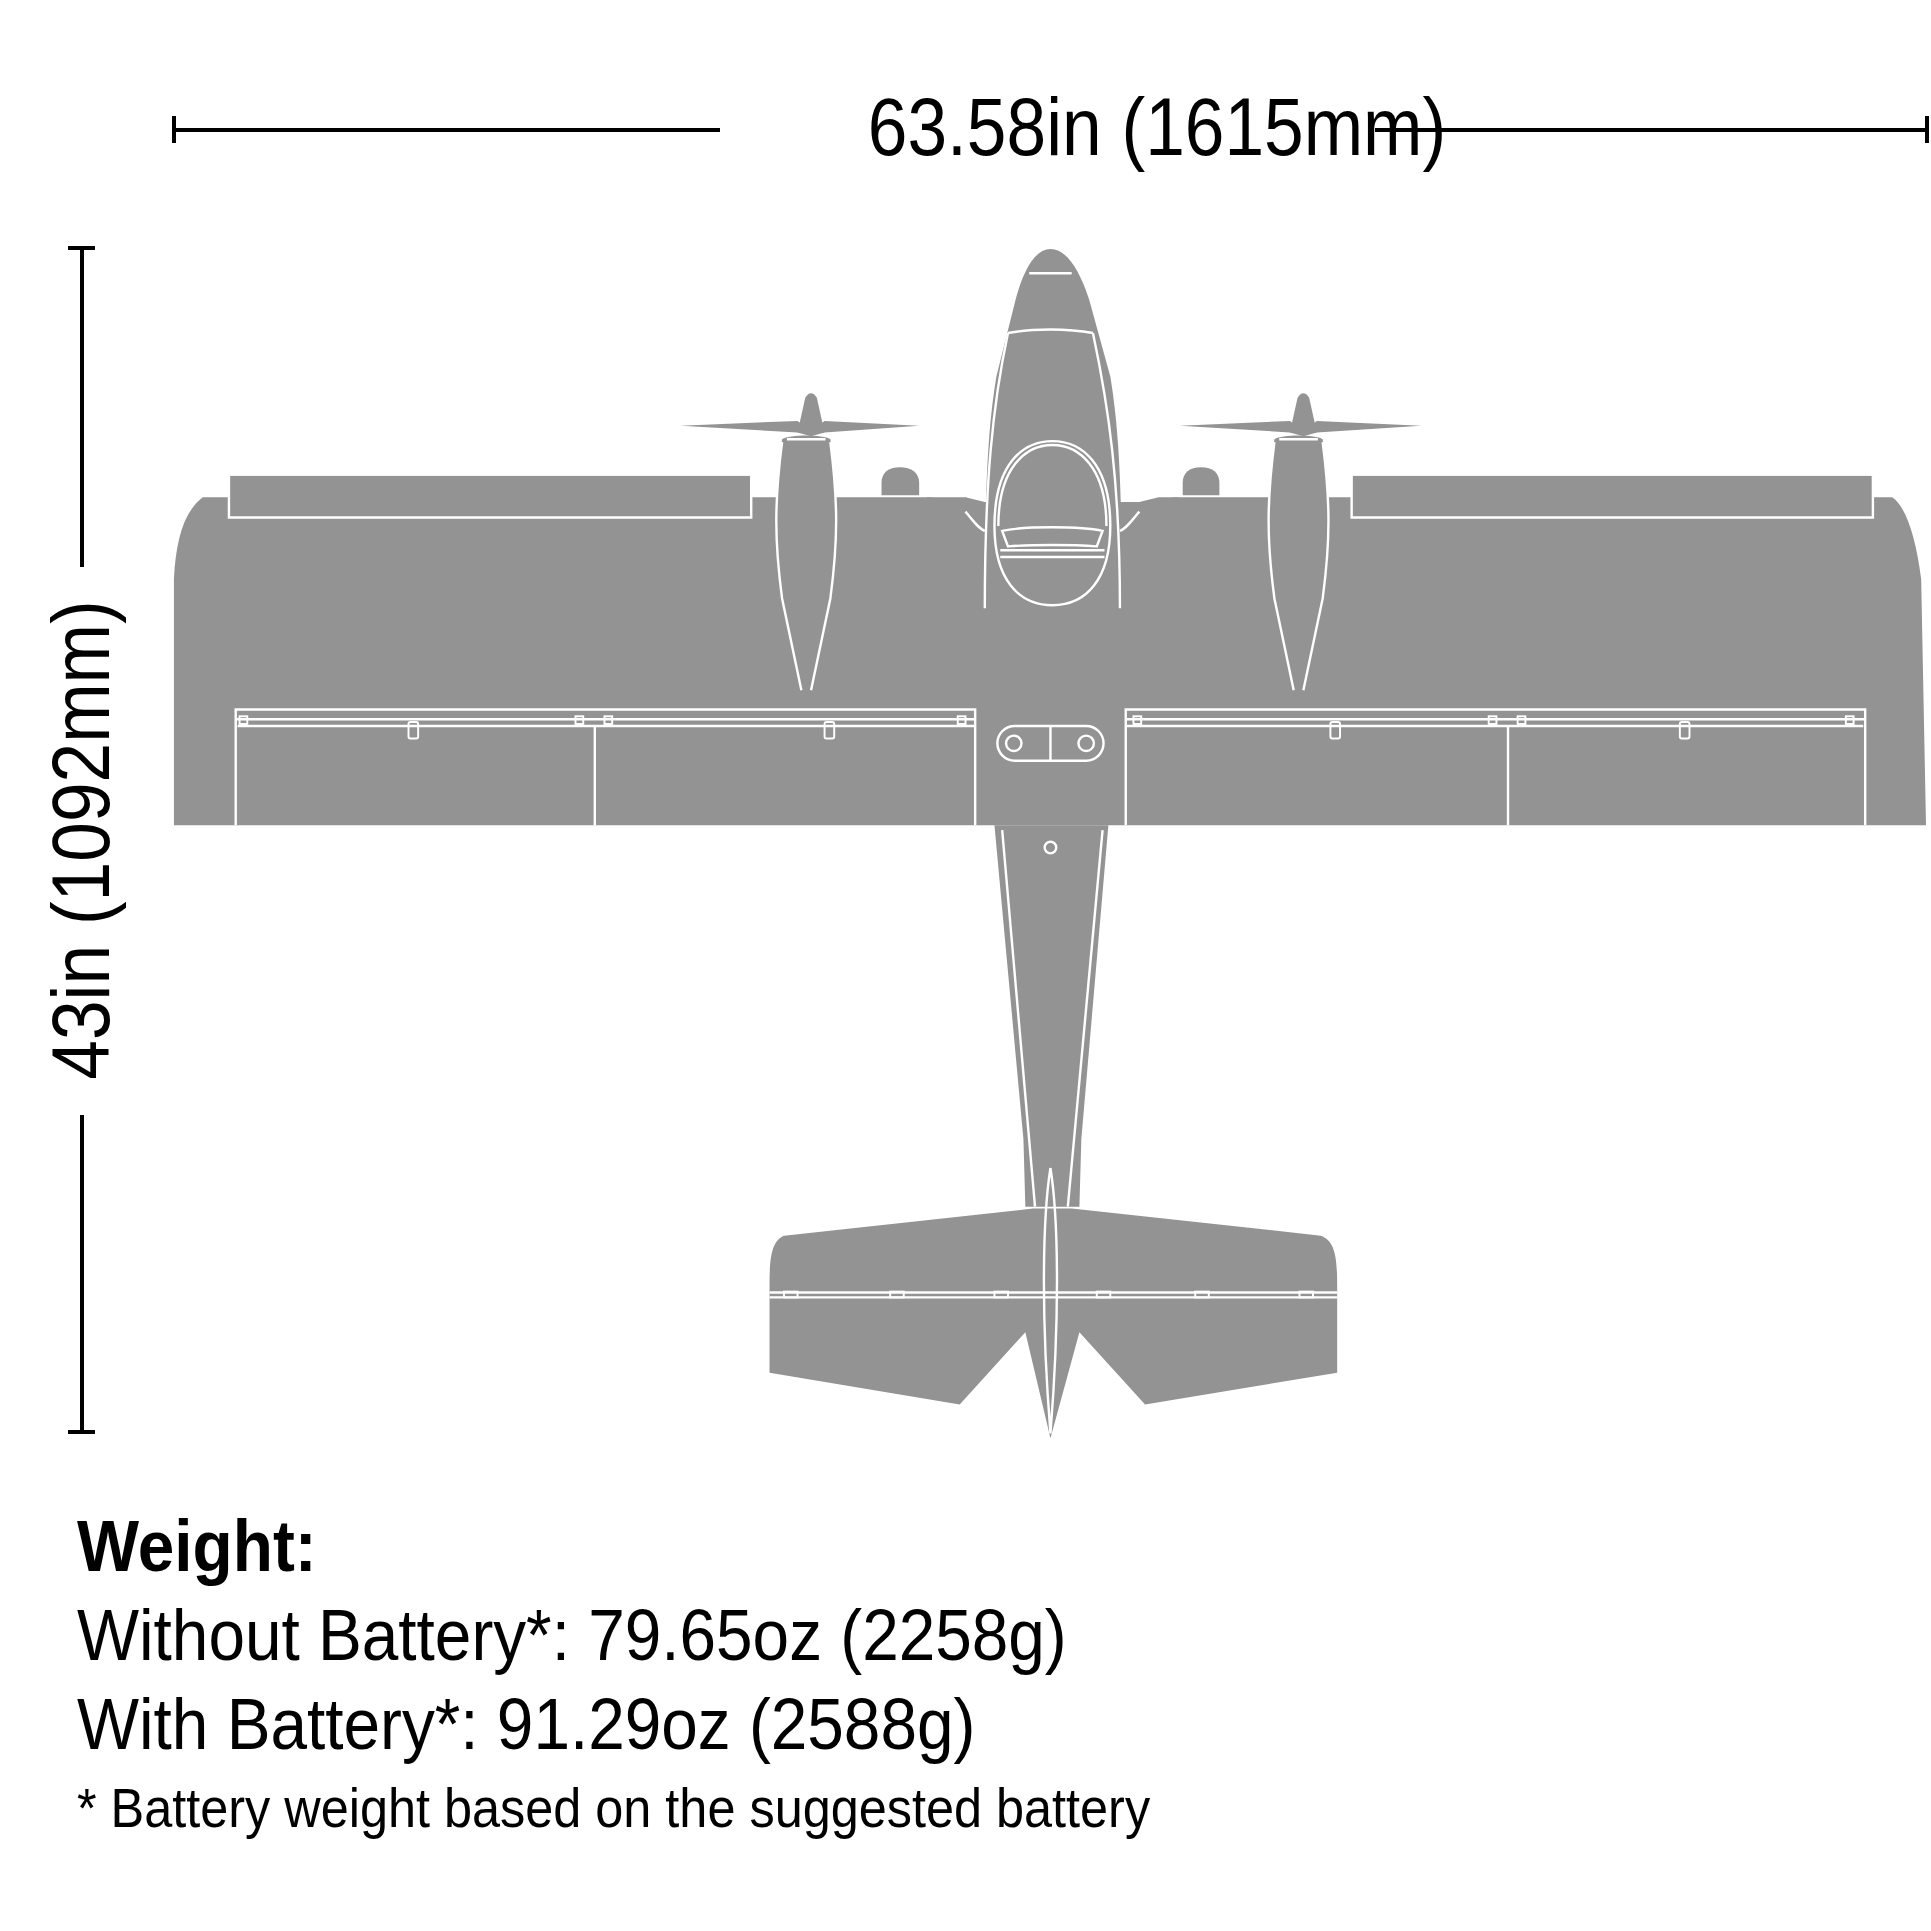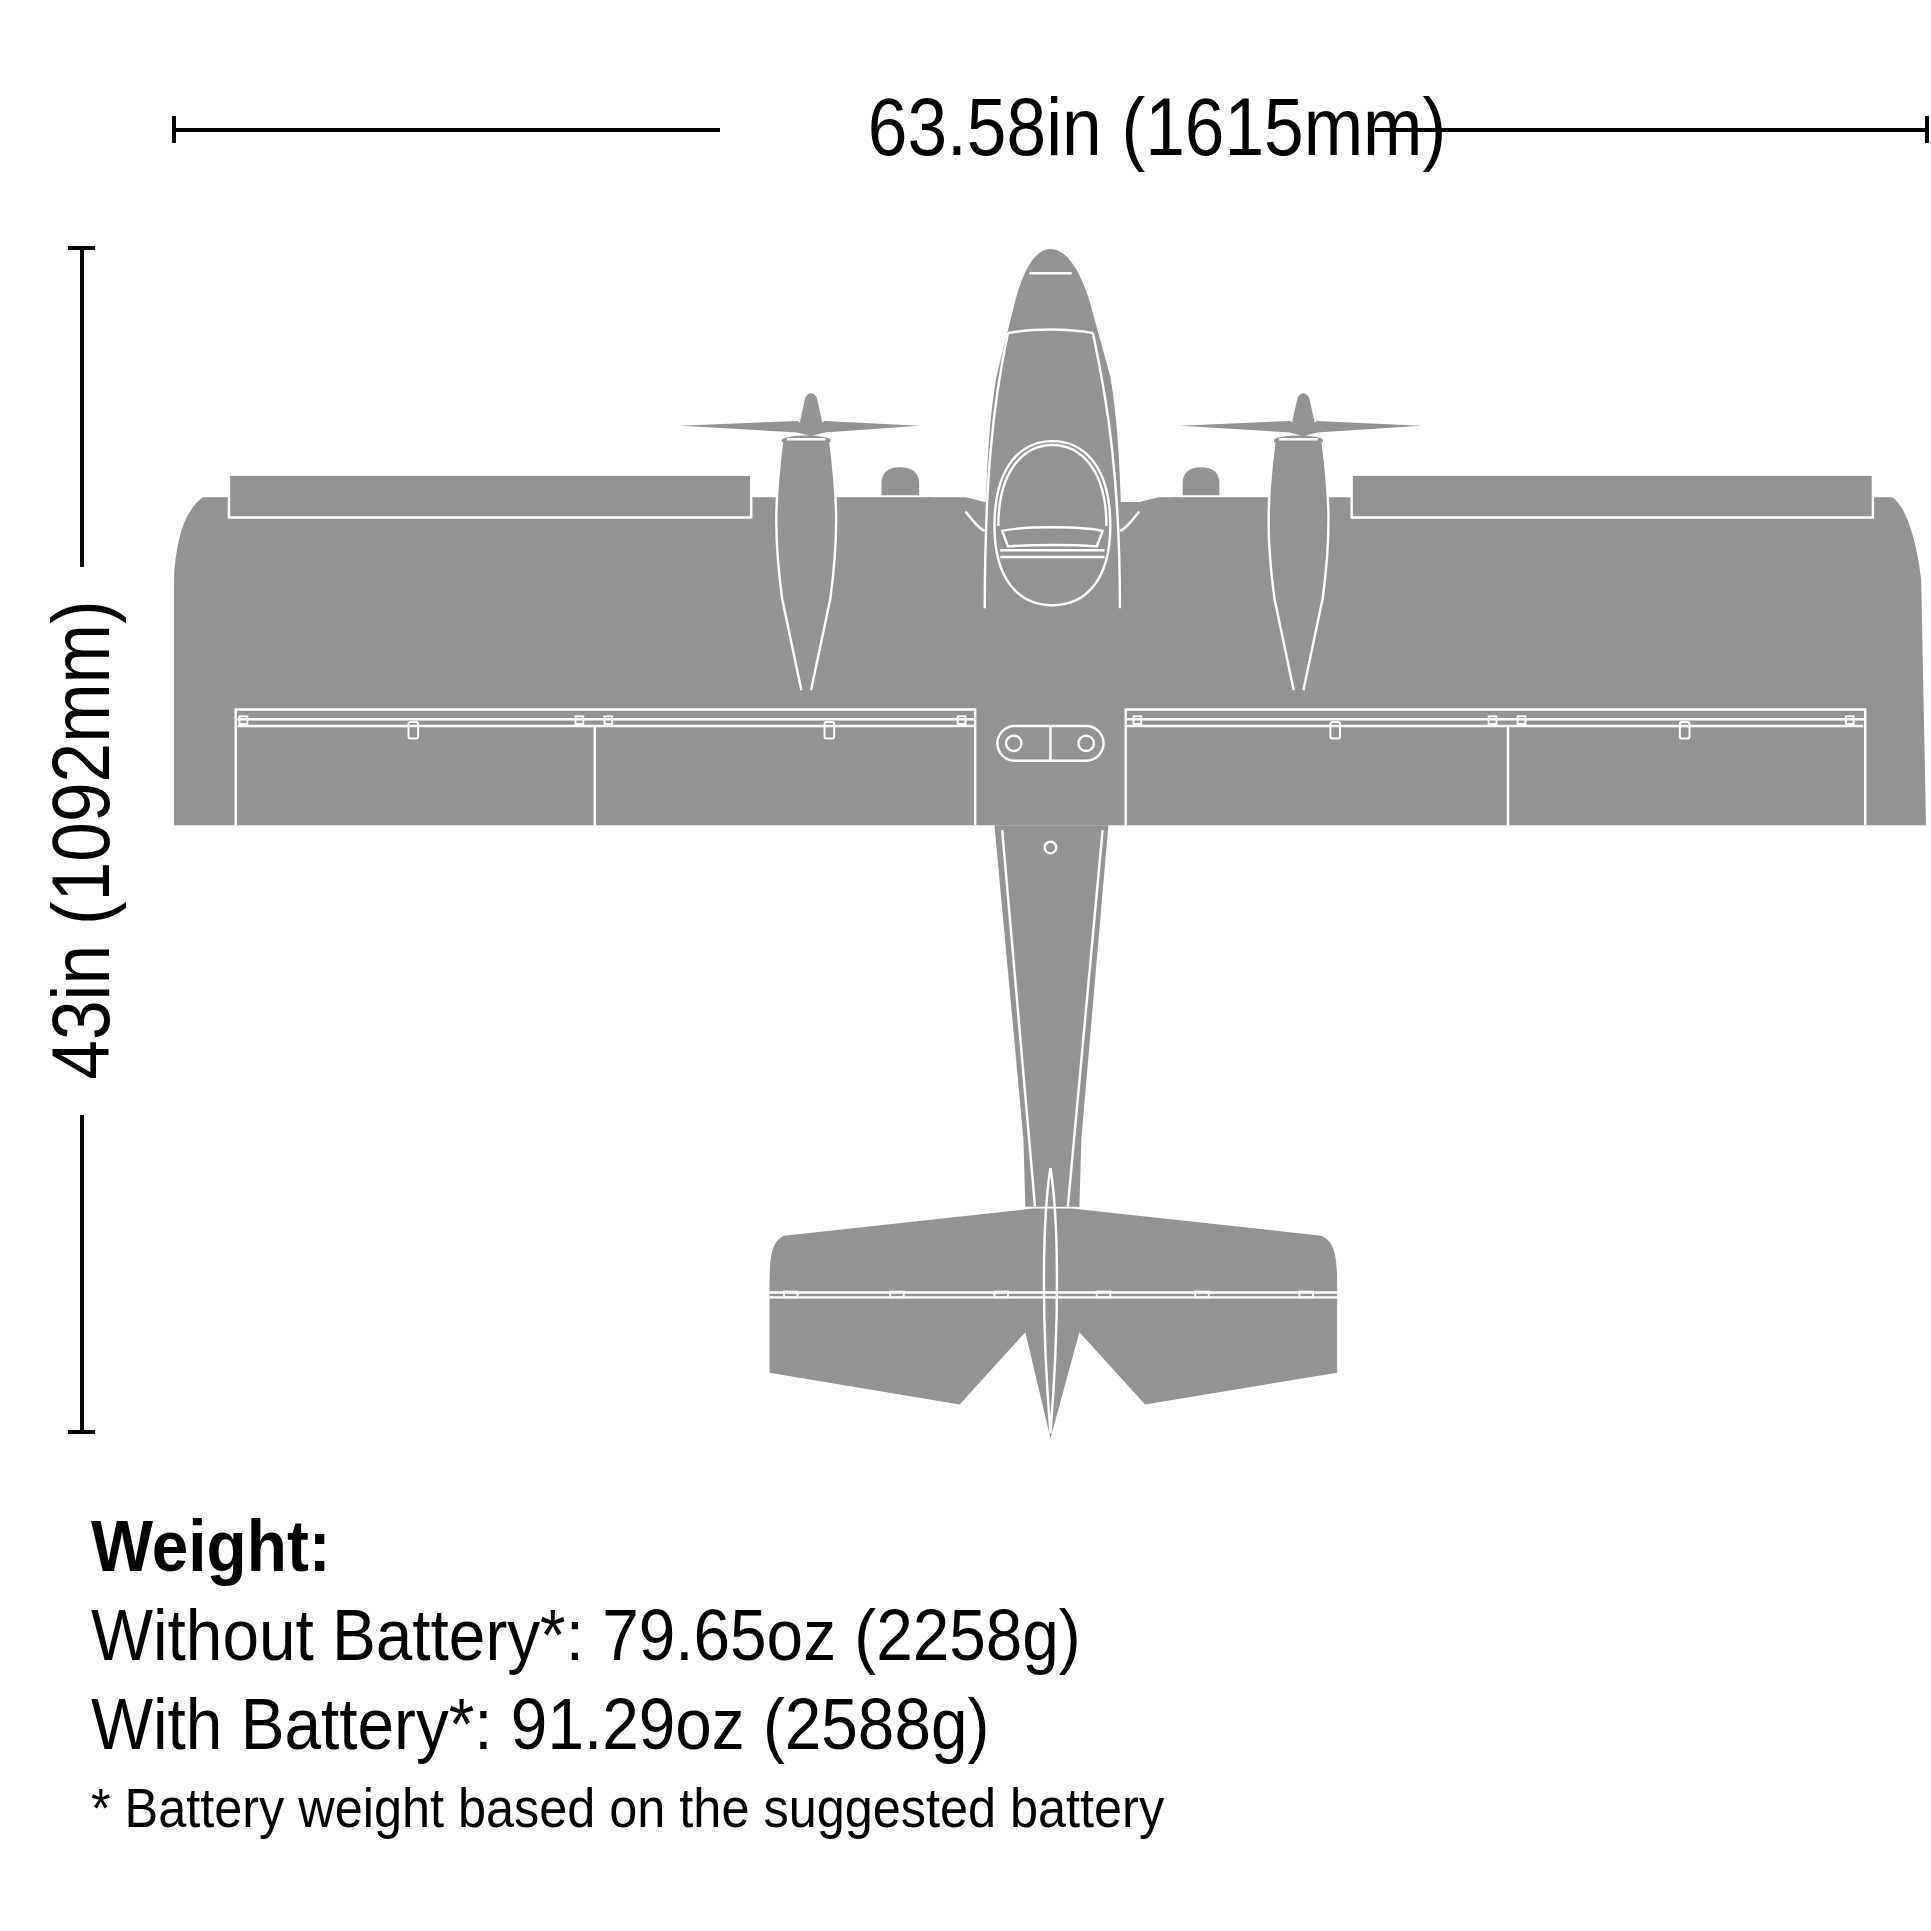--- a/index.html
+++ b/index.html
@@ -6,21 +6,21 @@
   body { width:1931px; height:1931px; position:relative; overflow:hidden; font-family:"Liberation Sans", sans-serif; color:#000; }
   .dim-h { position:absolute; left:172px; top:97px; width:1759px; height:77px; }
   .dim-h .line { position:absolute; top:31px; height:3.9px; background:#000; }
   .dim-h .tick { position:absolute; top:19.3px; width:3.9px; height:27px; background:#000; }
   .dim-h .label { position:absolute; left:570px; top:-9.7px; width:830px; text-align:center; font-size:81px; line-height:81px; white-space:nowrap; transform:scaleX(0.88); transform-origin:center; }
   .dim-v { position:absolute; left:39px; top:246px; width:116px; height:1188px; }
   .dim-v .line { position:absolute; left:41px; width:3.9px; background:#000; }
   .dim-v .tick { position:absolute; left:29px; width:27px; height:3.9px; background:#000; }
   .dim-v .label { position:absolute; left:42px; top:594px; width:599px; height:87px; text-align:center; font-size:81px; line-height:87px; white-space:nowrap; transform:translate(-50%,-50%) rotate(-90deg) scaleX(0.88); transform-origin:center; }
   .plane { position:absolute; left:0; top:0; width:1931px; height:1448px; }
-  .weights { position:absolute; left:91px; top:1501px; width:1738px; }
+  .weights { position:absolute; left:77px; top:1501px; width:1738px; }
   .weights .row { font-size:73px; line-height:89px; white-space:nowrap; transform:scaleX(0.9); transform-origin:left center; }
   .weights .heading { font-weight:bold; }
   .weights .note { font-size:56px; line-height:68px; margin-top:5.8px; transform:scaleX(0.9); transform-origin:left center; white-space:nowrap; }
 </style>
 </head>
 <body>
 
 <div class="dim-h">
   <div class="tick" style="left:0;"></div>
   <div class="line" style="left:0; width:548px;"></div>

